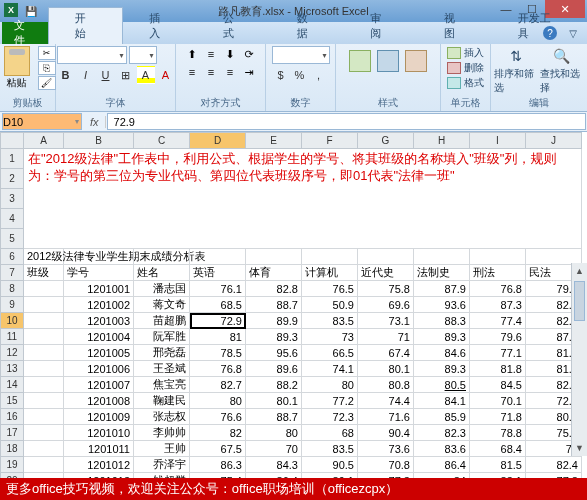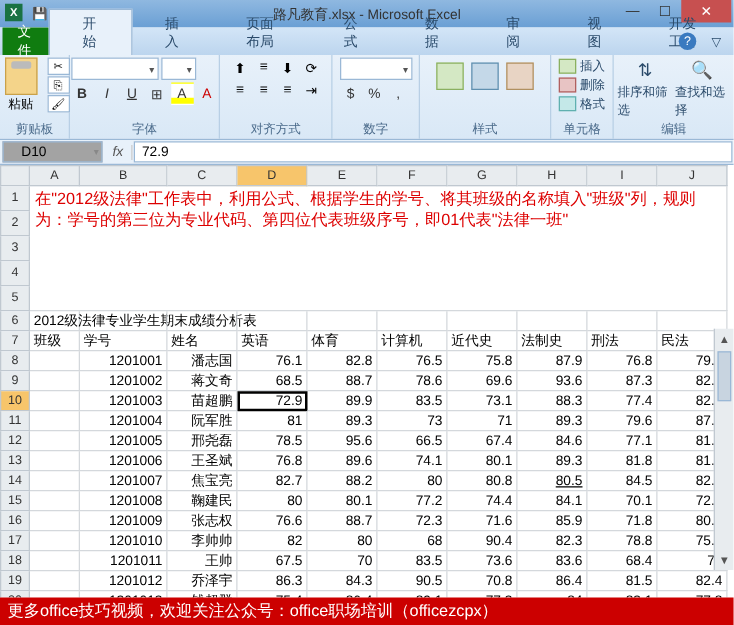--- a/index.html
+++ b/index.html
@@ -51,21 +51,21 @@
 
 .cells-group .row { display:flex; flex-direction:column; gap:1px; font-size:10px; color:#2a4a6a; }
 .cells-group .item { display:flex; align-items:center; gap:3px; }
 .cells-group .ic { width:14px; height:12px; background:#d4e8c4; border:1px solid #8ab060; }
 
 .edit-group .big { display:flex; flex-direction:column; align-items:center; font-size:10px; color:#2a4a6a; width:44px; }
 .edit-group .big .ic { width:20px; height:20px; margin-bottom:1px; display:flex; align-items:center; justify-content:center; font-size:14px; }
 
 
 .fbar { height:20px; background:#e8f1fa; border-bottom:1px solid #9ab8d6; display:flex; align-items:center; font-size:11px; }
-.namebox { width:80px; border:1px solid #9ab8d6; background:#a3a3a3; padding:1px 14px; margin:1px 2px; height:17px; display:flex; align-items:center; position:relative; }
+.namebox { width:80px; border:1px solid #9ab8d6; background:#fdba74; padding:1px 0; margin:1px 2px; height:17px; display:flex; align-items:center; position:relative; }
 .namebox::after { content:"▾"; position:absolute; right:2px; font-size:8px; color:#888; }
 .fbar .fx { padding:0 6px; color:#555; font-style:italic; border-right:1px solid #ccc; }
 .fbar .formula { flex:1; padding:0 6px; background:#fff; border:1px solid #9ab8d6; height:17px; margin:1px; display:flex; align-items:center; }
 
 
 .sheet { position:relative; height:346px; overflow:hidden; }
 .rowhead { position:absolute; left:0; top:17px; width:24px; }
 .rowhead div { height:16px; border:1px solid #c0c8d0; border-top:none; background:#e8ecef; font-size:10px; color:#333; display:flex; align-items:center; justify-content:center; }
 .rowhead div.sel { background:#f7c56b; }
 .colhead { position:absolute; left:24px; top:0; display:flex; height:17px; }
@@ -103,21 +103,20 @@
     <span>—</span>
     <span>☐</span>
     <span class="close">✕</span>
   </div>
 </div>
 
 <div class="ribbon-tabs">
   <div class="file">文件</div>
   <div class="tab active">开始</div>
   <div class="tab">插入</div>
-  <div class="tab">页面布局</div>
   <div class="tab">公式</div>
   <div class="tab">数据</div>
   <div class="tab">审阅</div>
   <div class="tab">视图</div>
   <div class="tab">开发工具</div>
   <span class="help">?</span>
   <span class="min">▽</span>
 </div>
 
 <div class="ribbon">
@@ -321,21 +320,21 @@
         <div class="cell num" style="width: 56px;">87.9</div>
         <div class="cell num" style="width: 56px;">76.8</div>
         <div class="cell num" style="width: 56px;">79.7</div>
       </div>
       <div class="cellrow">
         <div class="cell" style="width: 40px;"></div>
         <div class="cell num" style="width: 70px;">1201002</div>
         <div class="cell num" style="width: 56px;">蒋文奇</div>
         <div class="cell num" style="width: 56px;">68.5</div>
         <div class="cell num" style="width: 56px;">88.7</div>
-        <div class="cell num" style="width: 56px;">78.6</div>
+        <div class="cell num" style="width: 56px;">50.9</div>
         <div class="cell num" style="width: 56px;">69.6</div>
         <div class="cell num" style="width: 56px;">93.6</div>
         <div class="cell num" style="width: 56px;">87.3</div>
         <div class="cell num" style="width: 56px;">82.5</div>
       </div>
       <div class="cellrow">
         <div class="cell" style="width: 40px;"></div>
         <div class="cell num" style="width: 70px;">1201003</div>
         <div class="cell num" style="width: 56px;">苗超鹏</div>
         <div class="cell num active" style="width: 56px;">72.9</div>

